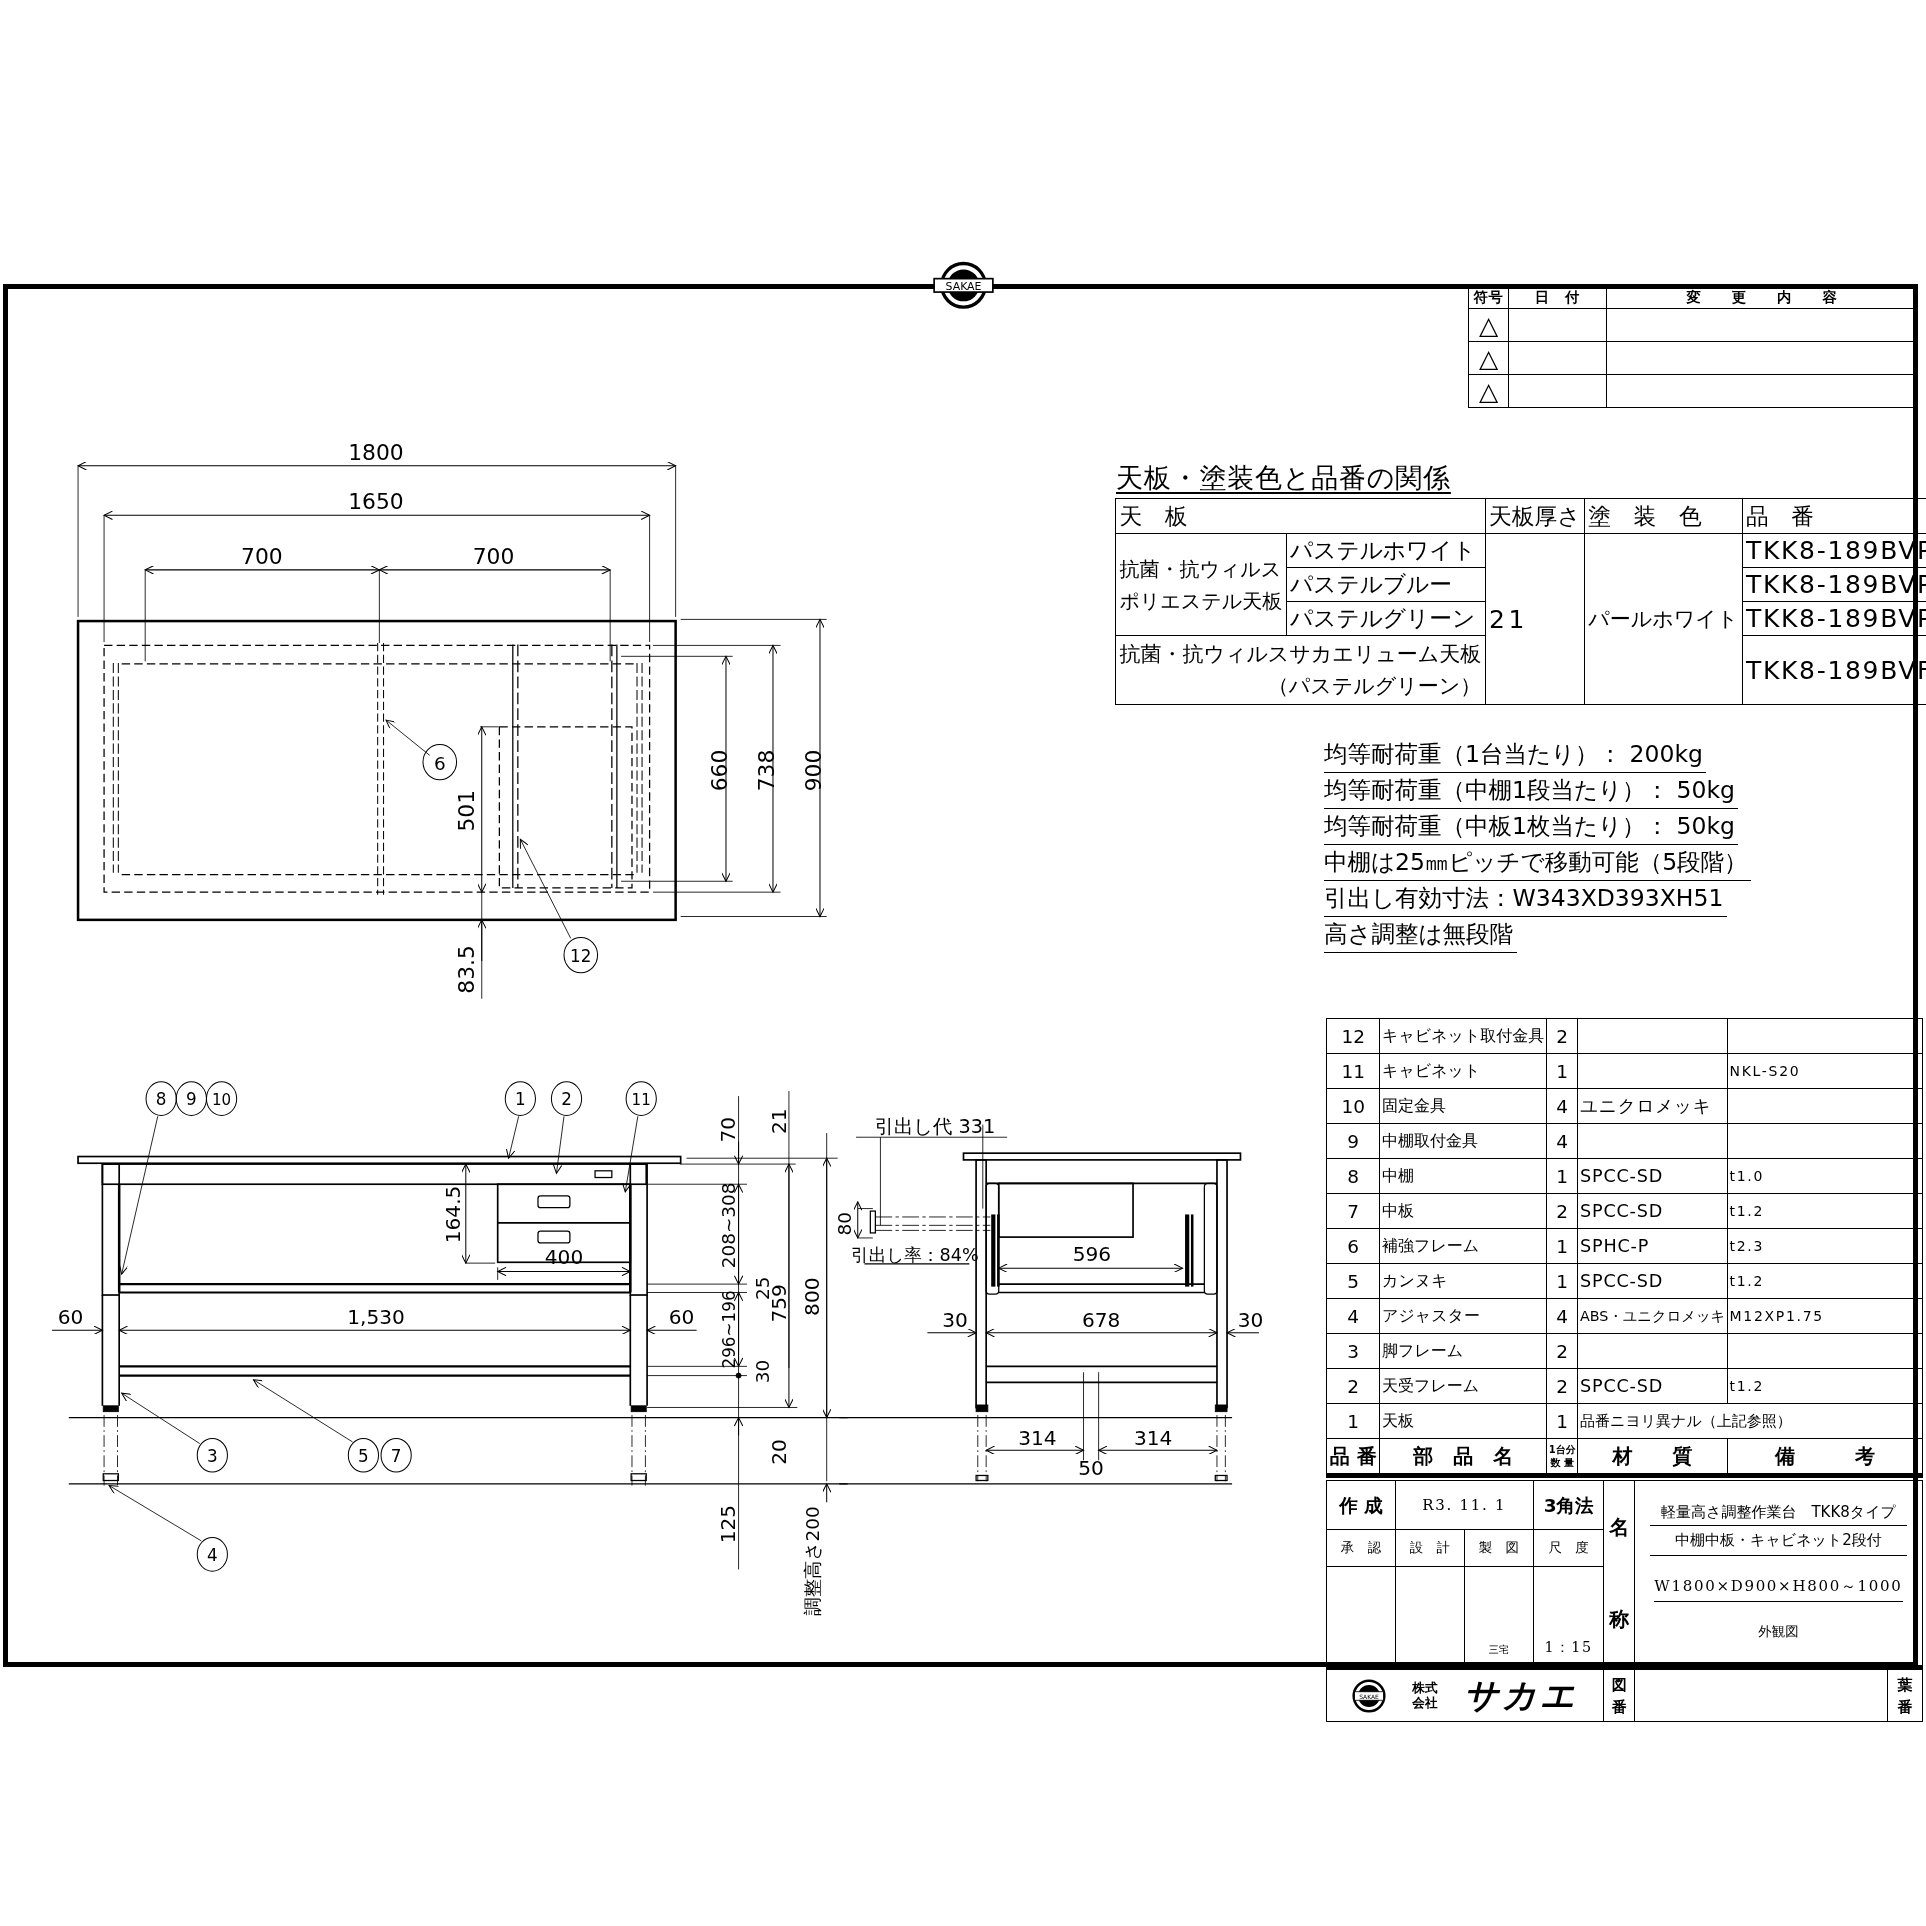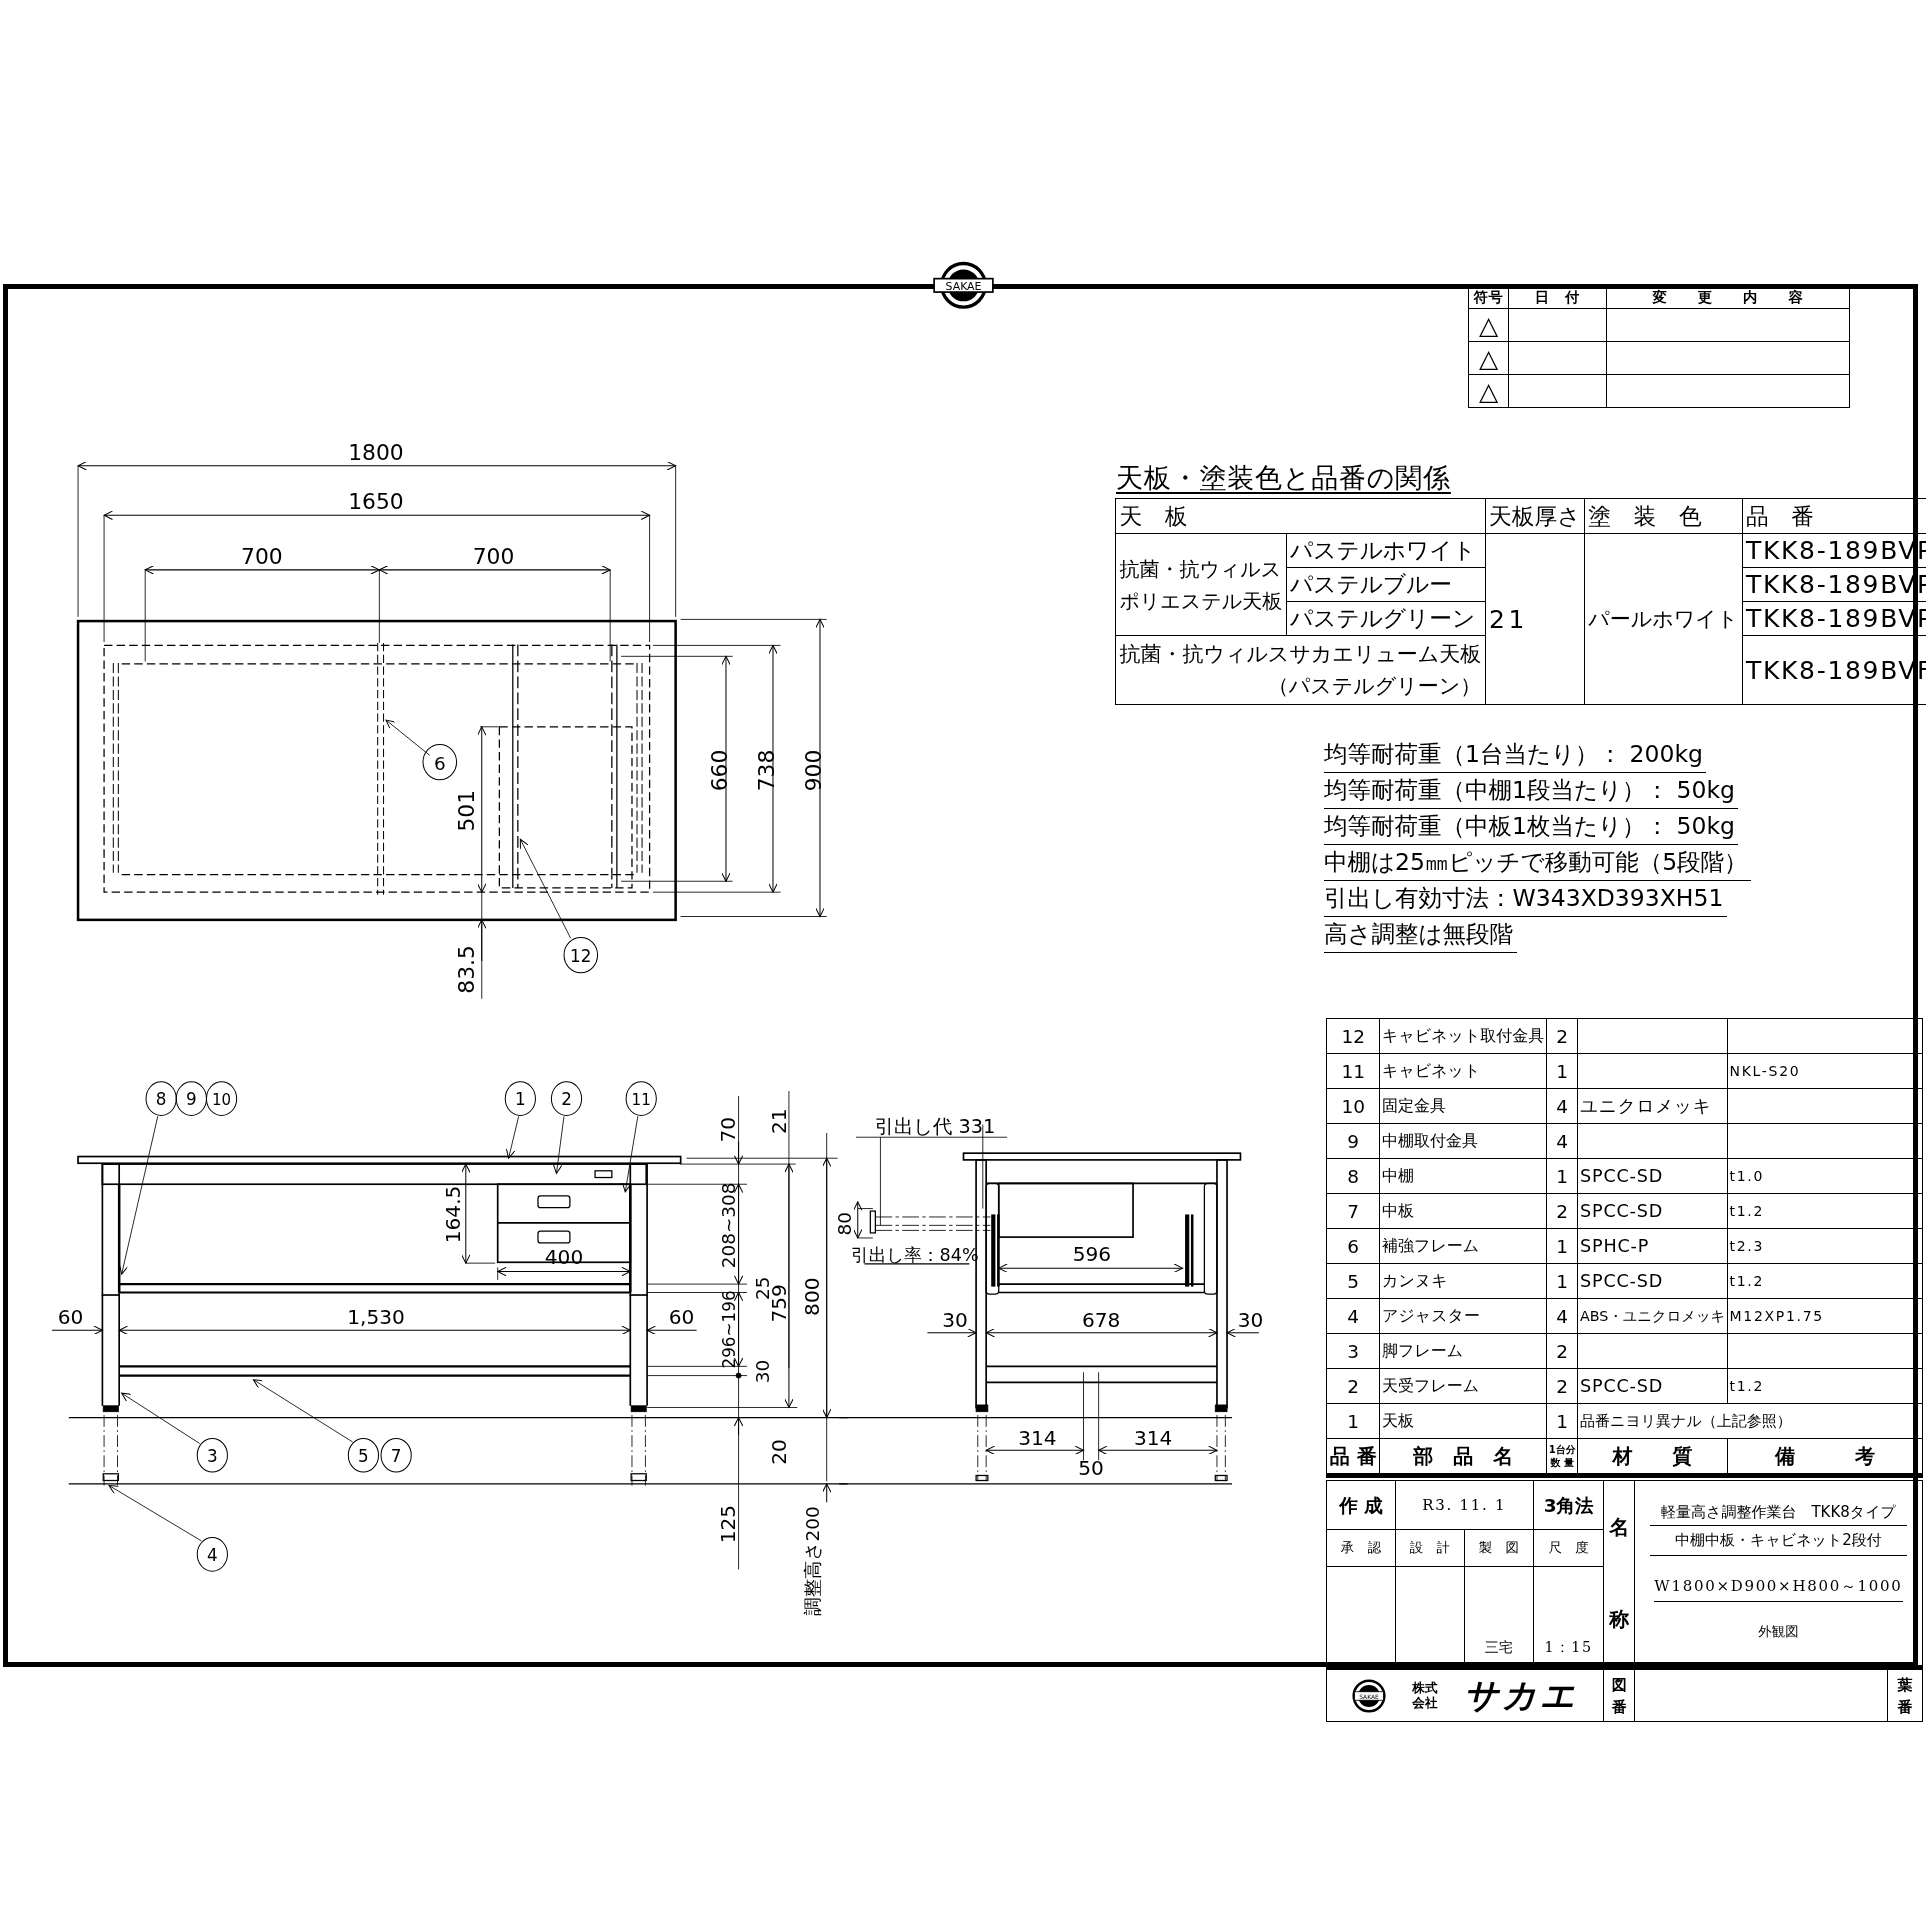--- a/index.html
+++ b/index.html
@@ -3,21 +3,21 @@
 <meta charset="utf-8">
 <style>
   html, body { margin:0; padding:0; background:#ffffff; }
   body { width:1927px; height:1927px; position:relative; overflow:hidden;
          font-family:"DejaVu Sans", sans-serif; color:#000; }
   svg { position:absolute; left:0; top:0; }
   .t { font-family:"DejaVu Sans", sans-serif; fill:#000; }
   .thin { font-family:"DejaVu Sans", sans-serif; fill:#000; font-weight:normal; }
   .frame { position:absolute; left:3.4px; top:284px; width:1915px; height:1383px; border:5px solid #000; box-sizing:border-box; }
   
-  .rev { position:absolute; left:1468px; top:285px; width:382px; border-collapse:collapse; font-size:13.4px; }
+  .rev { position:absolute; left:1468px; top:285px; width:450px; border-collapse:collapse; font-size:13.4px; }
   .rev td { border:1.7px solid #000; height:32px; padding:0; text-align:center; }
   .rev tr.h td { height:22px; font-weight:bold; font-size:14.3px; letter-spacing:0.8px; }
   
   .ct-title { position:absolute; left:1116px; top:460px; font-size:27px; text-decoration:underline; text-underline-offset:5px; letter-spacing:0.8px; }
   .ct { position:absolute; left:1115px; top:498px; border-collapse:collapse; font-size:22.7px; }
   .ct td { border:1.7px solid #000; padding:0 3.4px; text-align:left; white-space:nowrap; }
   .ct .pn { font-size:25px; letter-spacing:1.7px; text-align:left; }
   
   .notes { position:absolute; left:1324px; top:737px; font-size:23.5px; line-height:35px; }
   .notes div { border-bottom:1.7px solid #000; display:table; padding-right:3.4px; }
@@ -491,21 +491,21 @@
   </tr>
   <tr style="height:25px">
     <td style="font-size:13.4px">承　認</td>
     <td style="width:70px; font-size:13.4px">設　計</td>
     <td style="width:70px; font-size:13.4px">製　図</td>
     <td style="font-size:13.4px">尺　度</td>
   </tr>
   <tr style="height:70px">
     <td></td>
     <td></td>
-    <td style="vertical-align:bottom; padding-bottom:10px; font-size:14px">三宅</td>
+    <td style="vertical-align:bottom; padding-bottom:10px; font-size:10px">三宅</td>
     <td style="vertical-align:bottom; padding-bottom:10px; font-size:14.3px; font-family:'DejaVu Serif',serif; letter-spacing:1.7px">1：15</td>
   </tr>
   <tr style="height:0px"></tr>
   <tr style="height:54px">
     <td colspan="4" style="border-top:5px solid #000">
       <span style="display:inline-flex; align-items:center; gap:26px">
         <svg width="34" height="34" viewBox="0 0 40 40" style="position:static;font-size:18px">
           <circle cx="20" cy="20" r="18" fill="#fff" stroke="#000" stroke-width="3"></circle>
           <circle cx="20" cy="20" r="13" fill="#000"></circle>
           <rect x="3" y="15" width="34" height="10" fill="#fff" stroke="#000" stroke-width="1"></rect>

